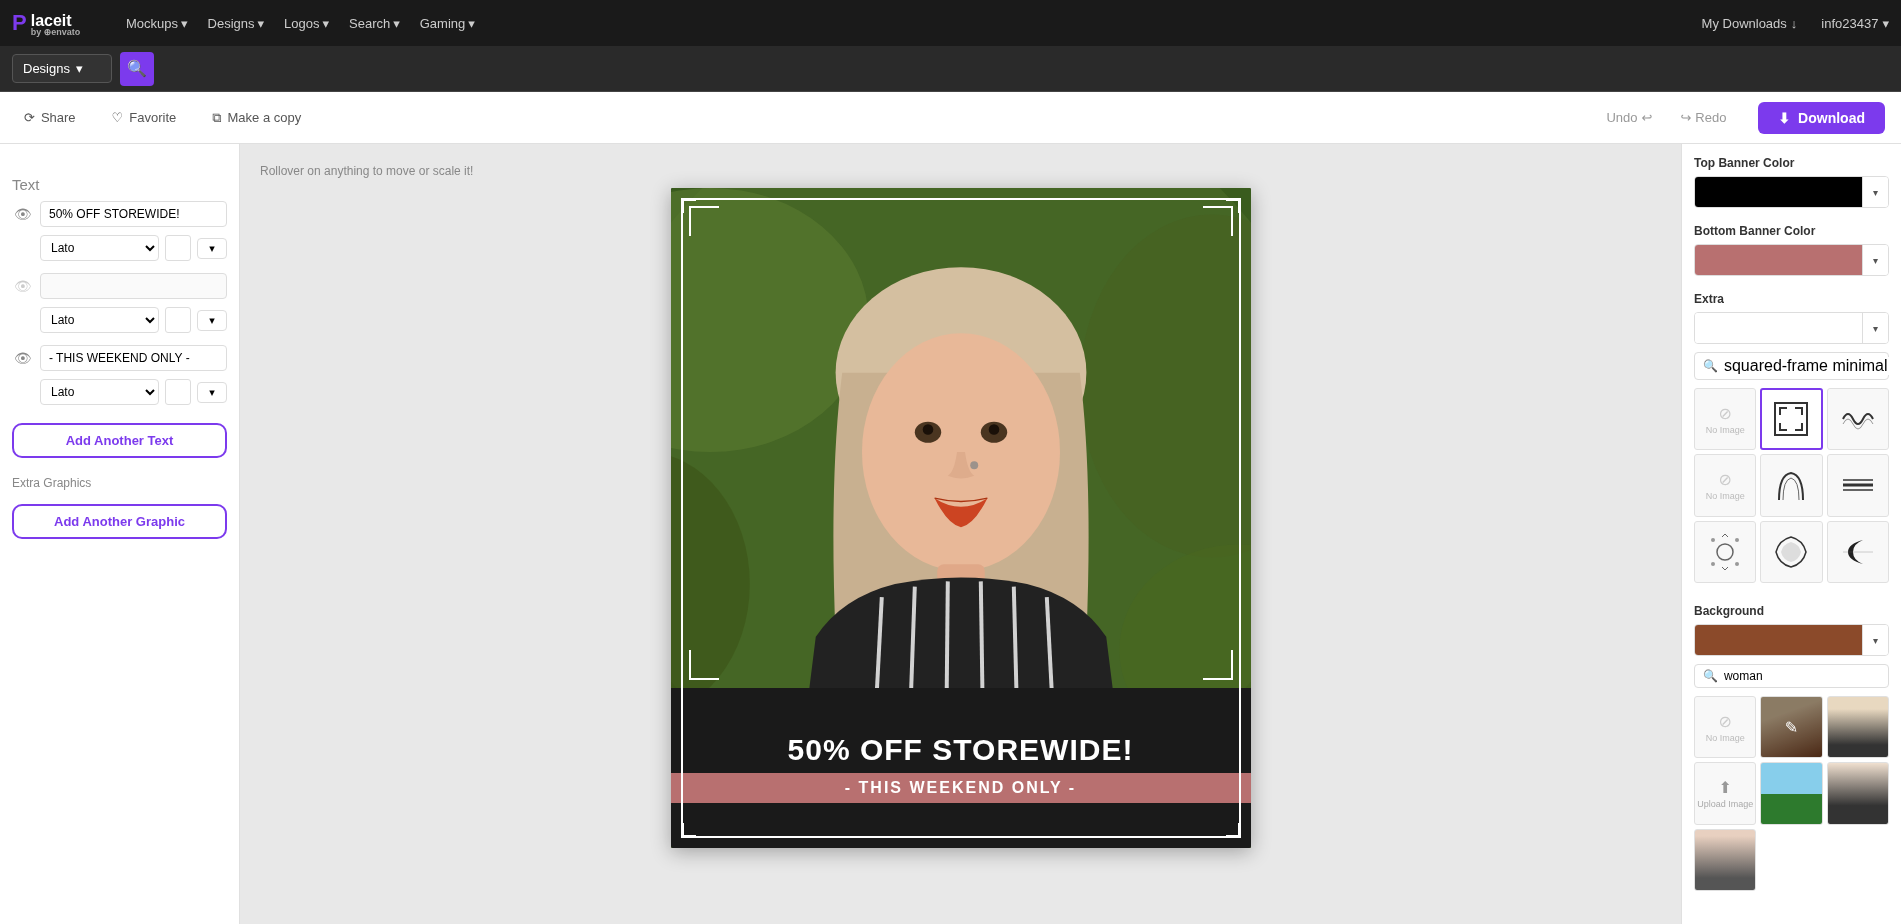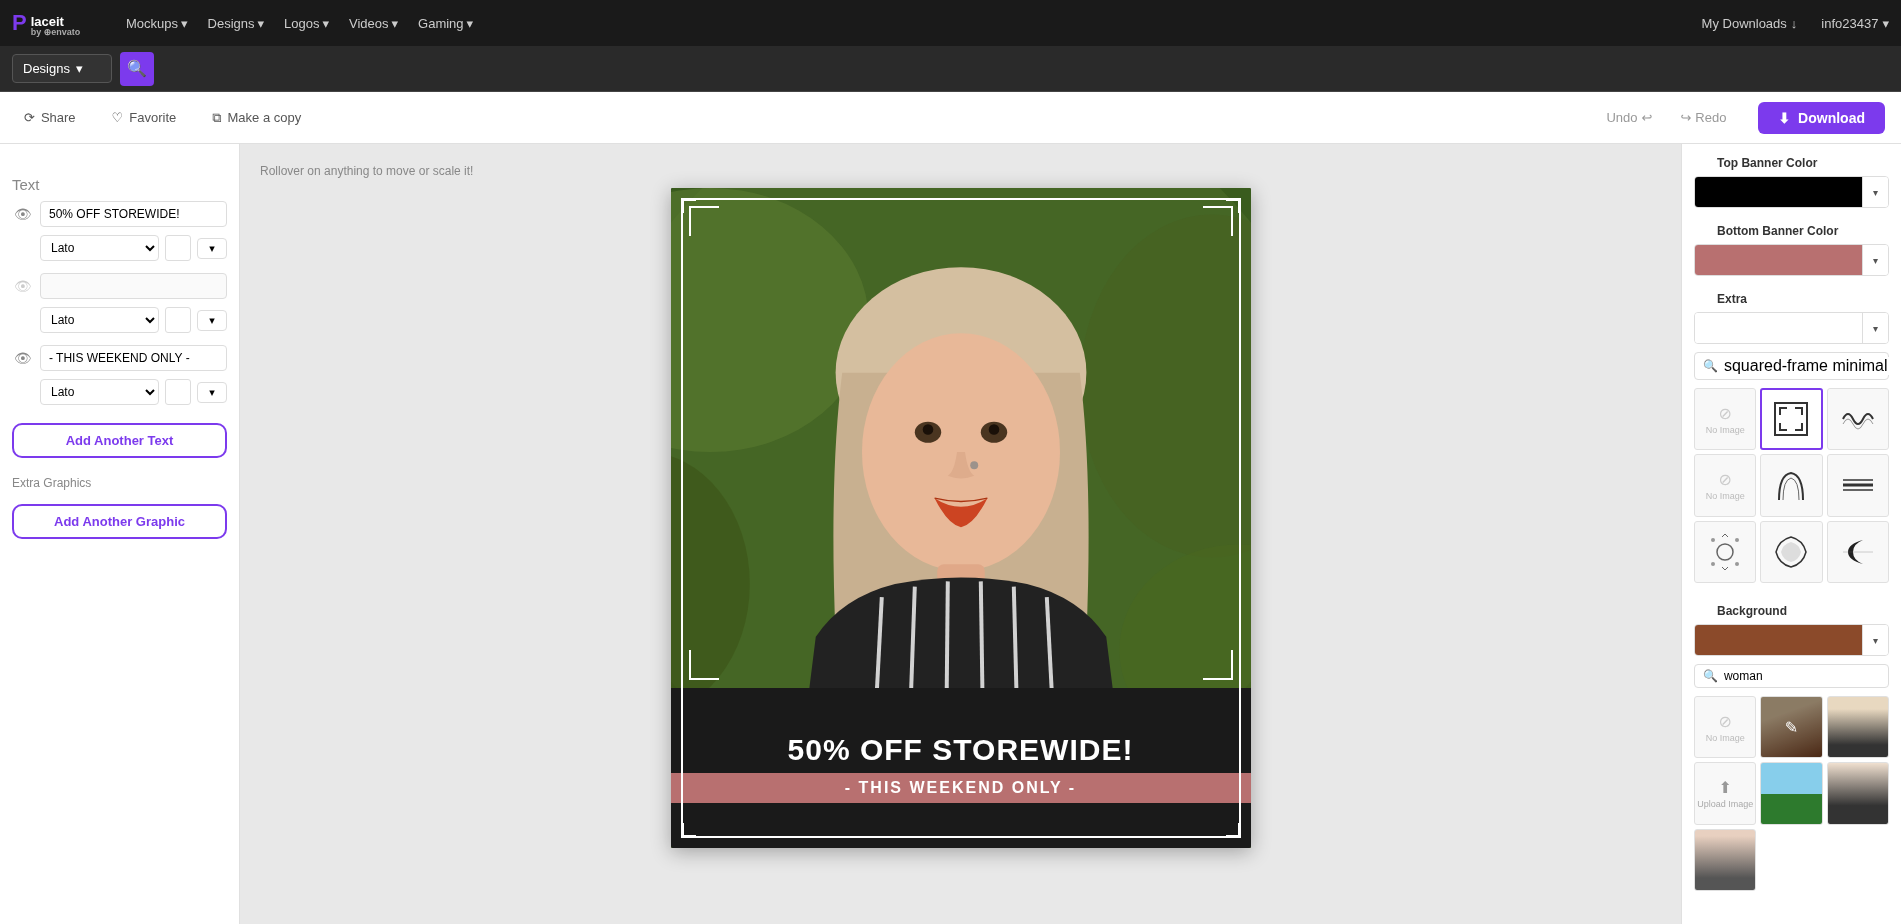--- a/index.html
+++ b/index.html
@@ -384,21 +384,20 @@
       overflow-y: auto;
       padding: 12px;
       flex-shrink: 0;
     }
     .right-panel-section { margin-bottom: 16px; }
     .right-section-label {
       font-size: 12px;
       color: #333;
       font-weight: 600;
       margin-bottom: 6px;
-      margin-left: 23px;
     }
     .color-picker-row {
       display: flex;
       align-items: center;
       border: 1px solid #ddd;
       border-radius: 4px;
       overflow: hidden;
     }
     .color-block {
       flex: 1;
@@ -488,39 +487,39 @@
     }
     .scrollable-panel { max-height: 200px; overflow-y: auto; }
   </style>
 </head>
 <body>
 
 <nav class="top-nav">
   <div class="brand">
     <span style="color:#7c3aed; font-size:22px;">P</span>
     <div>
-      <span style="color:white; font-size:13px; font-weight:bold;">laceit</span>
+      <span style="color:white; font-size:16px; font-weight:bold;">laceit</span>
       <span class="brand-sub">by ⊕envato</span>
     </div>
   </div>
   <div class="nav-items">
     <span class="nav-item">
       <span>Mockups</span>
       <span>▾</span>
     </span>
     <span class="nav-item">
       <span>Designs</span>
       <span>▾</span>
     </span>
     <span class="nav-item">
       <span>Logos</span>
       <span>▾</span>
     </span>
     <span class="nav-item">
-      <span>Videos</span>
+      <span>Search</span>
       <span>▾</span>
     </span>
     <span class="nav-item">
       <span>Gaming</span>
       <span>▾</span>
     </span>
   </div>
   <div class="nav-right">
     <span class="nav-right-item">
       <span>My Downloads</span>

